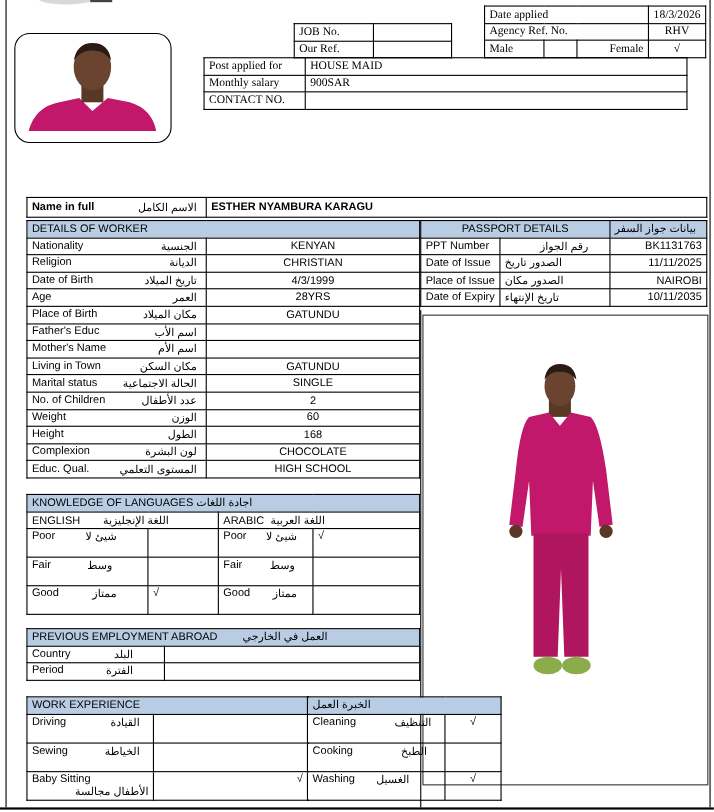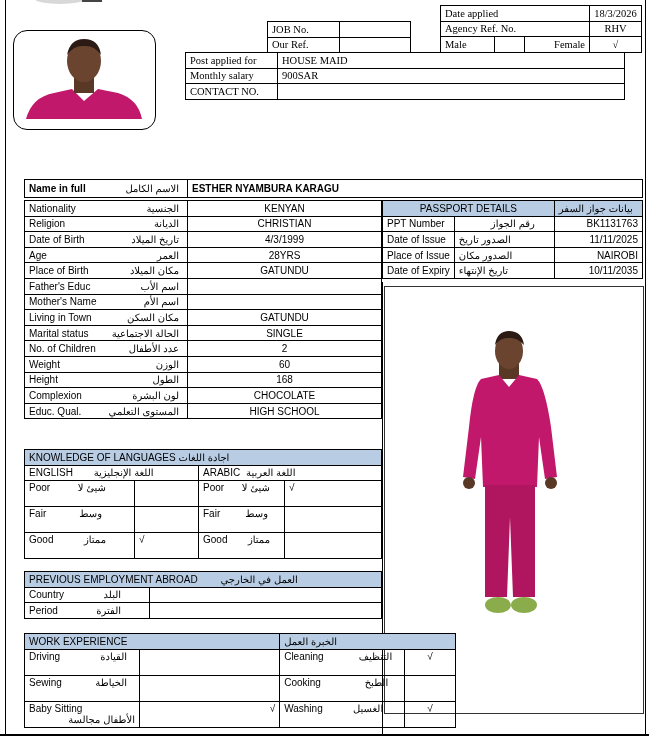--- a/index.html
+++ b/index.html
@@ -97,20 +97,23 @@
       <span>Name in full</span>
       <span class="ar" style="font-weight:normal;">الاسم الكامل</span>
     </td>
     <td style="font-weight:bold;">ESTHER NYAMBURA KARAGU</td>
   </tr>
 </tbody>
   </table>
 
 <table class="t" style="left:24px; top:200px; width:358px;">
   <tbody>
+      <tr class="hdr">
+    <td colspan="2">DETAILS OF WORKER</td>
+  </tr>
   <tr>
     <td style="width:163px;"><span>Nationality</span><span class="ar">الجنسية</span></td>
     <td class="c">KENYAN</td>
   </tr>
   <tr>
         <td><span>Religion</span><span class="ar">الديانة</span></td>
         <td class="c">CHRISTIAN</td>
       </tr>
   <tr>
         <td><span>Date of Birth</span><span class="ar">تاريخ الميلاد</span></td>
@@ -279,17 +282,17 @@
   </tr>
   <tr class="tall">
     <td><span>Sewing</span><span class="ar" style="margin-right:8px;">الخياطة</span></td>
     <td colspan="2" class="c"></td>
     <td><span>Cooking</span><span class="ar" style="margin-right:12px;">الطبخ</span></td>
     <td colspan="2" class="c"></td>
   </tr>
   <tr class="tall">
     <td><span>Baby Sitting</span><span class="ar" style="margin-right:0;">الأطفال مجالسة</span></td>
     <td colspan="2" class="r">√</td>
-    <td><span>Washing</span><span class="ar" style="margin-right:17px;">الغسيل</span></td>
+    <td><span>Washing</span><span class="ar" style="margin-right:28px;">الغسيل</span></td>
     <td colspan="2" class="c">√</td>
   </tr>
 </tbody>
   </table>
 
 </body></html>

